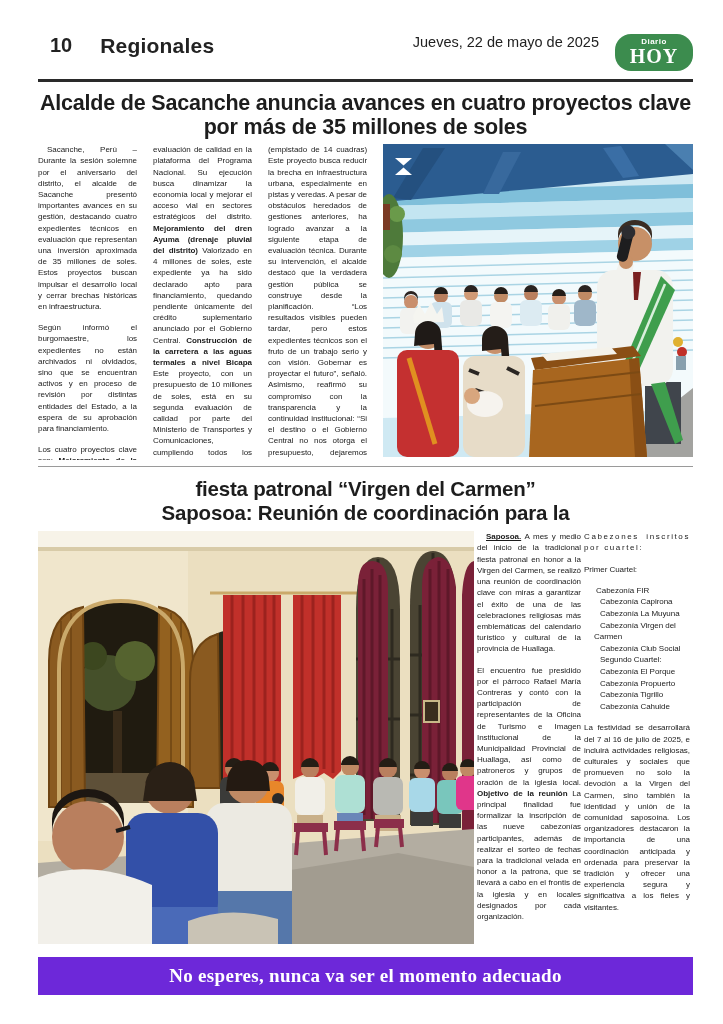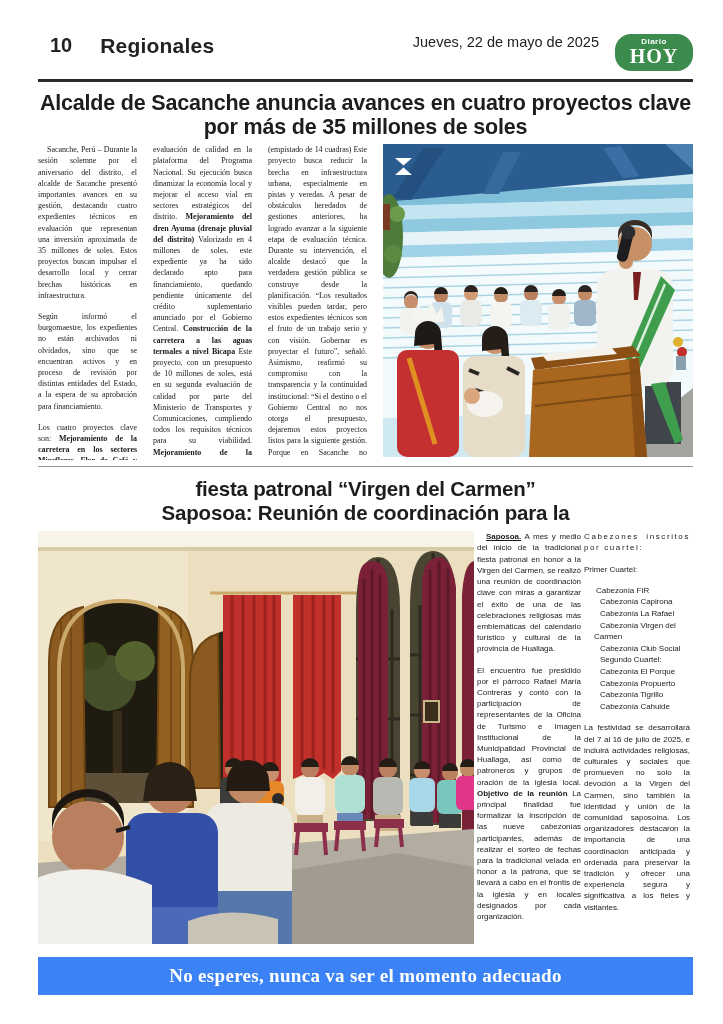--- a/index.html
+++ b/index.html
@@ -16,21 +16,21 @@
   .logo-top{display:block;font-size:8px;font-weight:bold;margin-top:3px;letter-spacing:0.5px;}
   .logo-main{display:block;font-family:"Liberation Serif",serif;font-weight:bold;font-size:20px;line-height:1;letter-spacing:1px;}
   .rule{border-bottom:3px solid #2a2a2a;margin-top:5px;}
 
   
   h1.headline1{margin:9px 0 4px;text-align:center;font-size:21.5px;line-height:1.12;font-weight:bold;color:#1d1d1d;letter-spacing:-0.2px;}
   h2.headline2{margin:10px 0 7px;text-align:center;font-size:20.5px;line-height:1.15;font-weight:bold;color:#1d1d1d;letter-spacing:-0.2px;}
   .hl-line{display:block;}
 
   
-  .art1{display:flex;gap:16px;margin-top:5px;height:316px;font-family:Liberation Serif, serif;}
+  .art1{display:flex;gap:16px;margin-top:5px;height:316px;}
   .art2{display:flex;gap:3px;height:414px;}
   .ncol{font-size:8px;line-height:11.2px;text-align:justify;overflow:hidden;letter-spacing:-0.05px;
         -webkit-hyphens:auto;hyphens:auto;}
   .art1 .ncol{width:108px;}
   .colA{width:104px;}
   .colB{width:106px;}
   .ncol p{margin:0 0 10px;}
   .ncol p.first{text-indent:9px;}
   .runin{font-weight:bold;}
   .lead{font-weight:bold;text-decoration:underline;}
@@ -40,21 +40,21 @@
   .cablist{margin-bottom:10px;}
 
   figure{margin:0;}
   .photo1{width:310px;height:313px;flex:0 0 auto;}
   .photo2{width:436px;height:413px;flex:0 0 auto;}
   .photo1 svg,.photo2 svg{display:block;}
 
   .divider{border-bottom:1px solid #9a9a9a;margin-top:6px;}
 
   
-  .banner{margin-top:12px;height:38px;background:#3b82f6;display:flex;align-items:center;justify-content:center;}
+  .banner{margin-top:12px;height:38px;background:#6d28d9;display:flex;align-items:center;justify-content:center;}
   .banner span{font-family:"Liberation Serif",serif;font-weight:bold;font-size:19px;color:#ffffff;letter-spacing:0.3px;}
 </style>
 </head>
 <body>
 
 <div class="page">
   <div class="content">
 
     <div class="hdr">
       <span class="pagenum">10</span>
@@ -379,21 +379,21 @@
         <p class="first"><span class="lead">Saposoa.</span><span> A mes y medio del inicio de la tradicional fiesta patronal en honor a la Virgen del Carmen, se realizó una reunión de coordinación clave con miras a garantizar el éxito de una de las celebraciones religiosas más emblemáticas del calendario turístico y cultural de la provincia de Huallaga.</span></p>
         <p><span>El encuentro fue presidido por el párroco Rafael María Contreras y contó con la participación de representantes de la Oficina de Turismo e Imagen Institucional de la Municipalidad Provincial de Huallaga, así como de patroneros y grupos de oración de la iglesia local. </span><span class="runin">Objetivo de la reunión </span><span>La principal finalidad fue formalizar la inscripción de las nueve cabezonías participantes, además de realizar el sorteo de fechas para la tradicional velada en honor a la patrona, que se llevará a cabo en el frontis de la iglesia y en locales designados por cada organización.</span></p>
       </div>
 
       <div class="ncol colB">
         <p class="intro1">Cabezones inscritos por cuartel:</p>
         <p>Primer Cuartel:</p>
         <div class="cablist">
           <p class="noind">Cabezonía FIR</p>
           <p>Cabezonía Capirona</p>
-          <p>Cabezonía La Rafael</p>
+          <p>Cabezonía La Muyuna</p>
           <p>Cabezonía Virgen del Carmen</p>
           <p>Cabezonía Club Social</p>
           <p>Segundo Cuartel:</p>
           <p>Cabezonía El Porque</p>
           <p>Cabezonía Propuerto</p>
           <p>Cabezonía Tigrillo</p>
           <p>Cabezonía Cahuide</p>
         </div>
         <p>La festividad se desarrollará del 7 al 16 de julio de 2025, e incluirá actividades religiosas, culturales y sociales que promueven no solo la devoción a la Virgen del Carmen, sino también la identidad y unión de la comunidad saposoína. Los organizadores destacaron la importancia de una coordinación anticipada y ordenada para preservar la tradición y ofrecer una experiencia segura y significativa a los fieles y visitantes.</p>
       </div>

